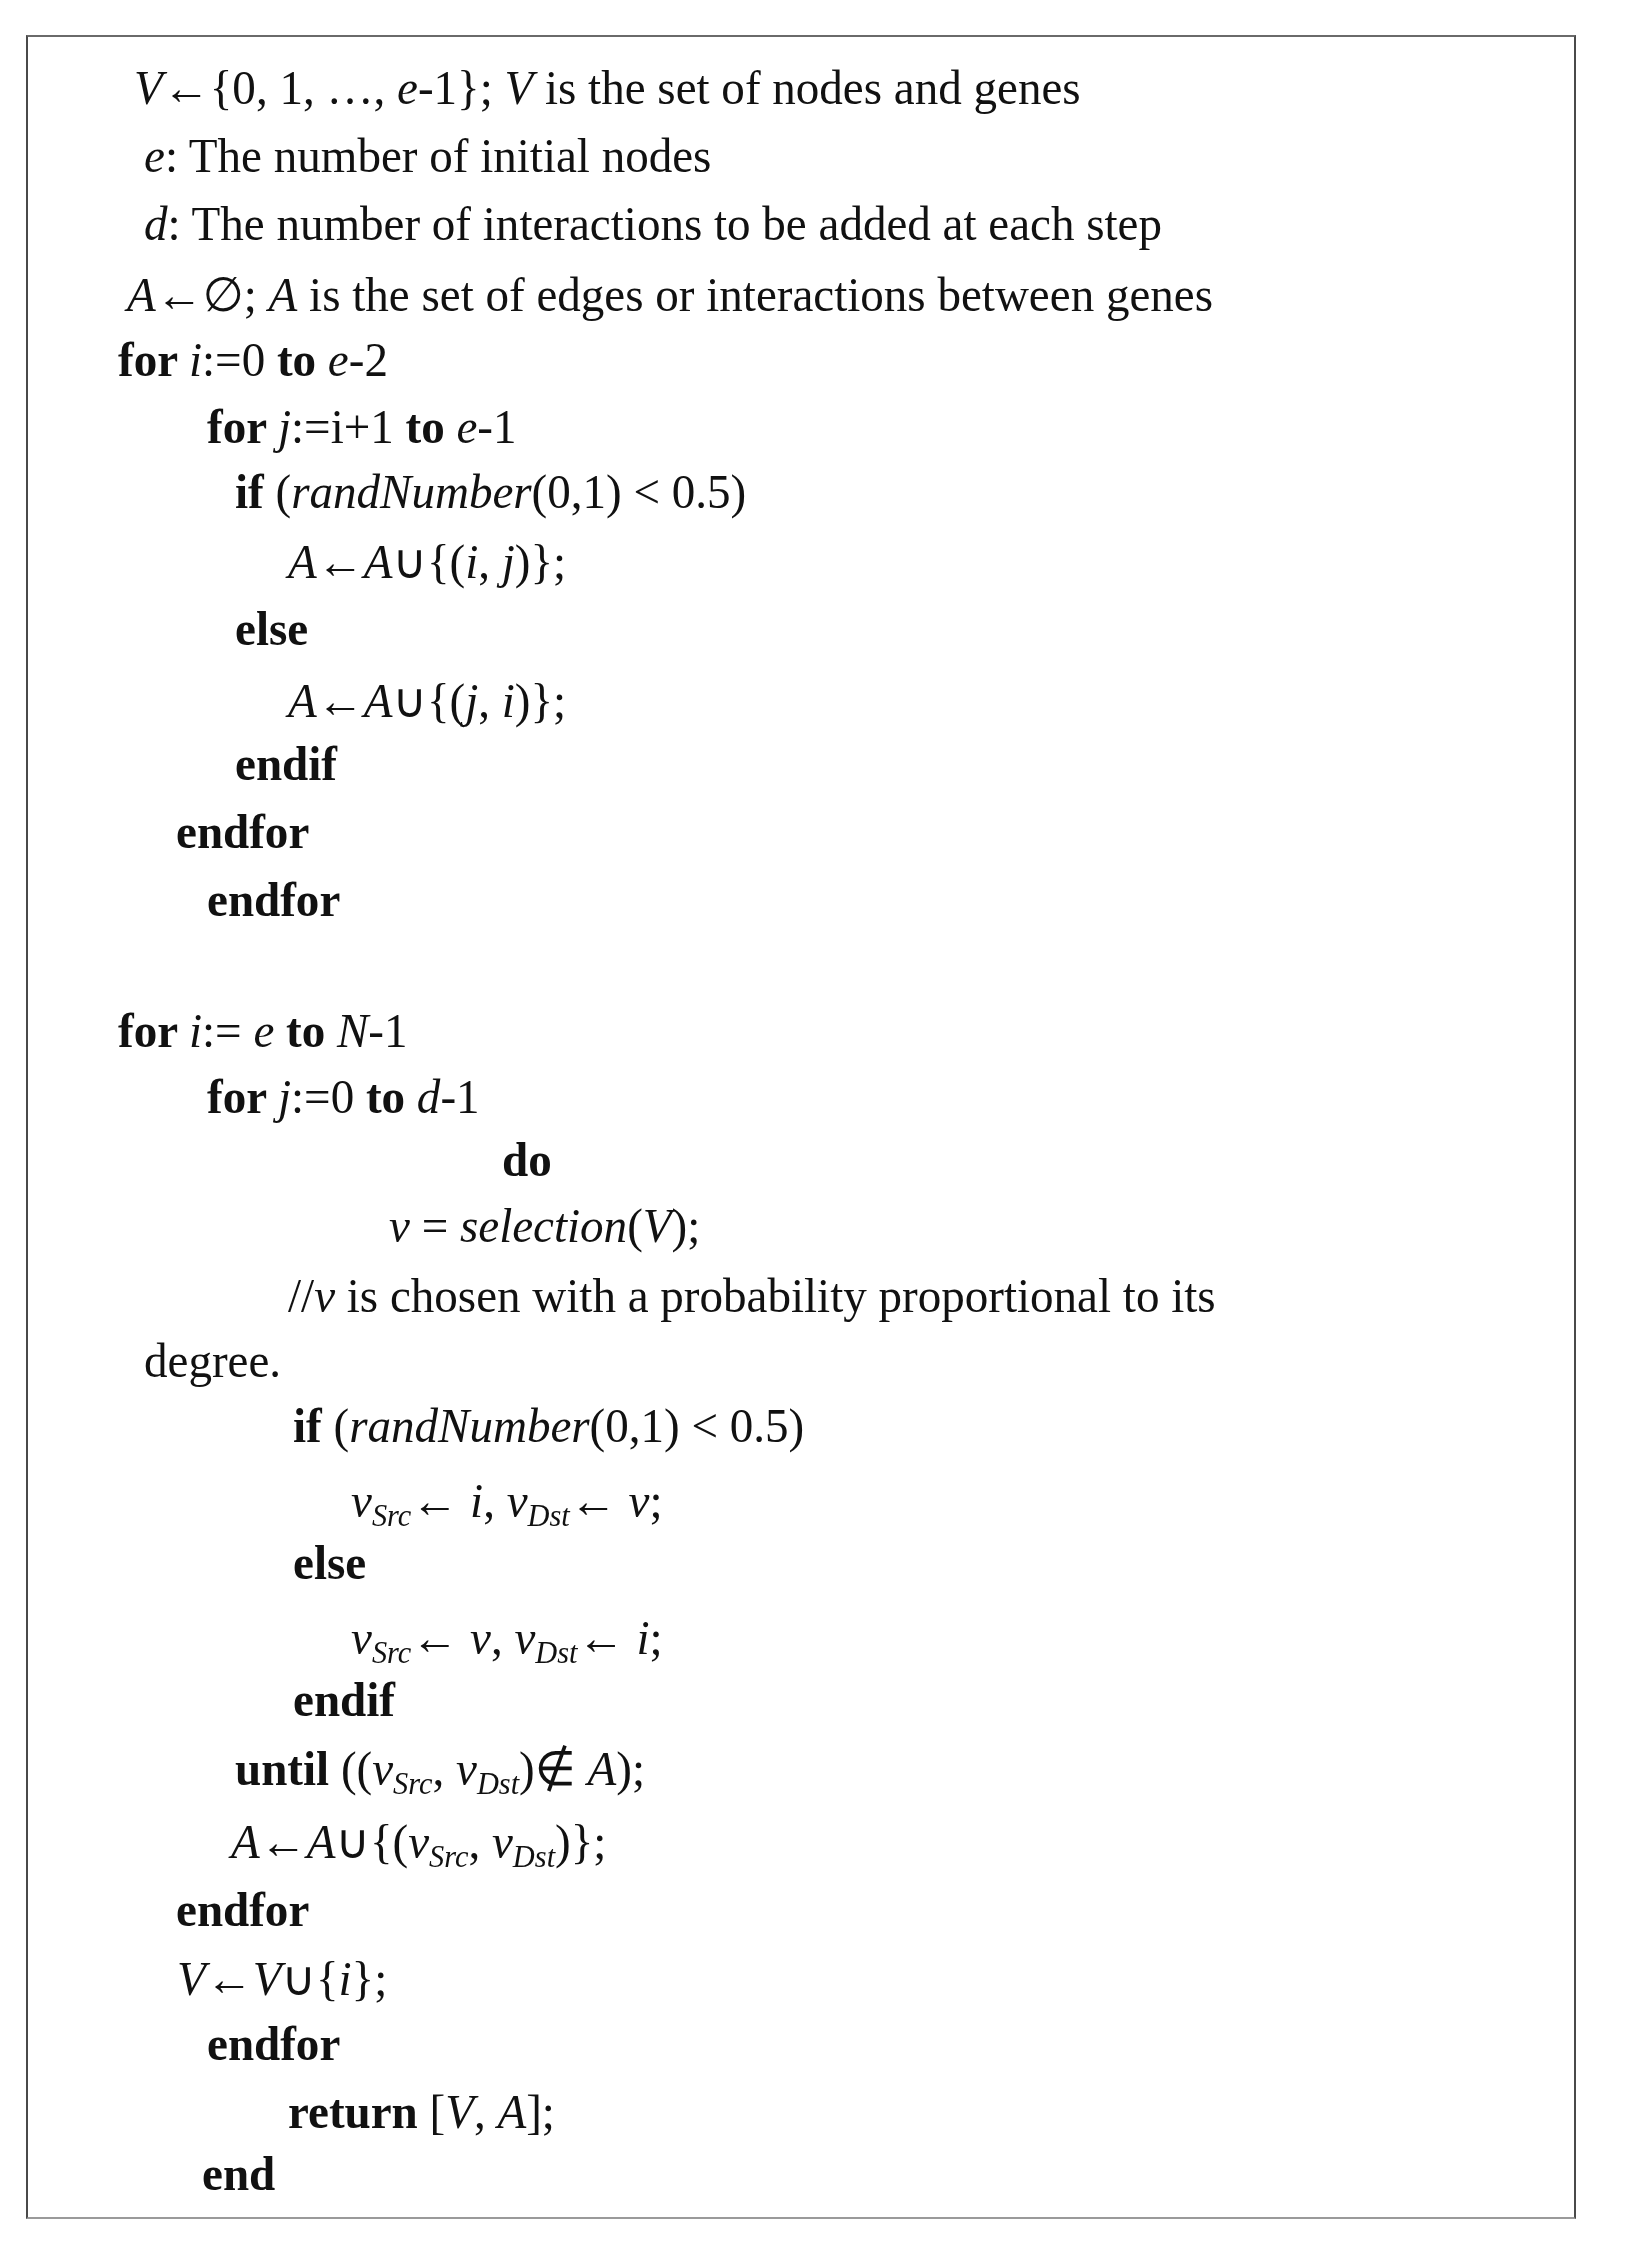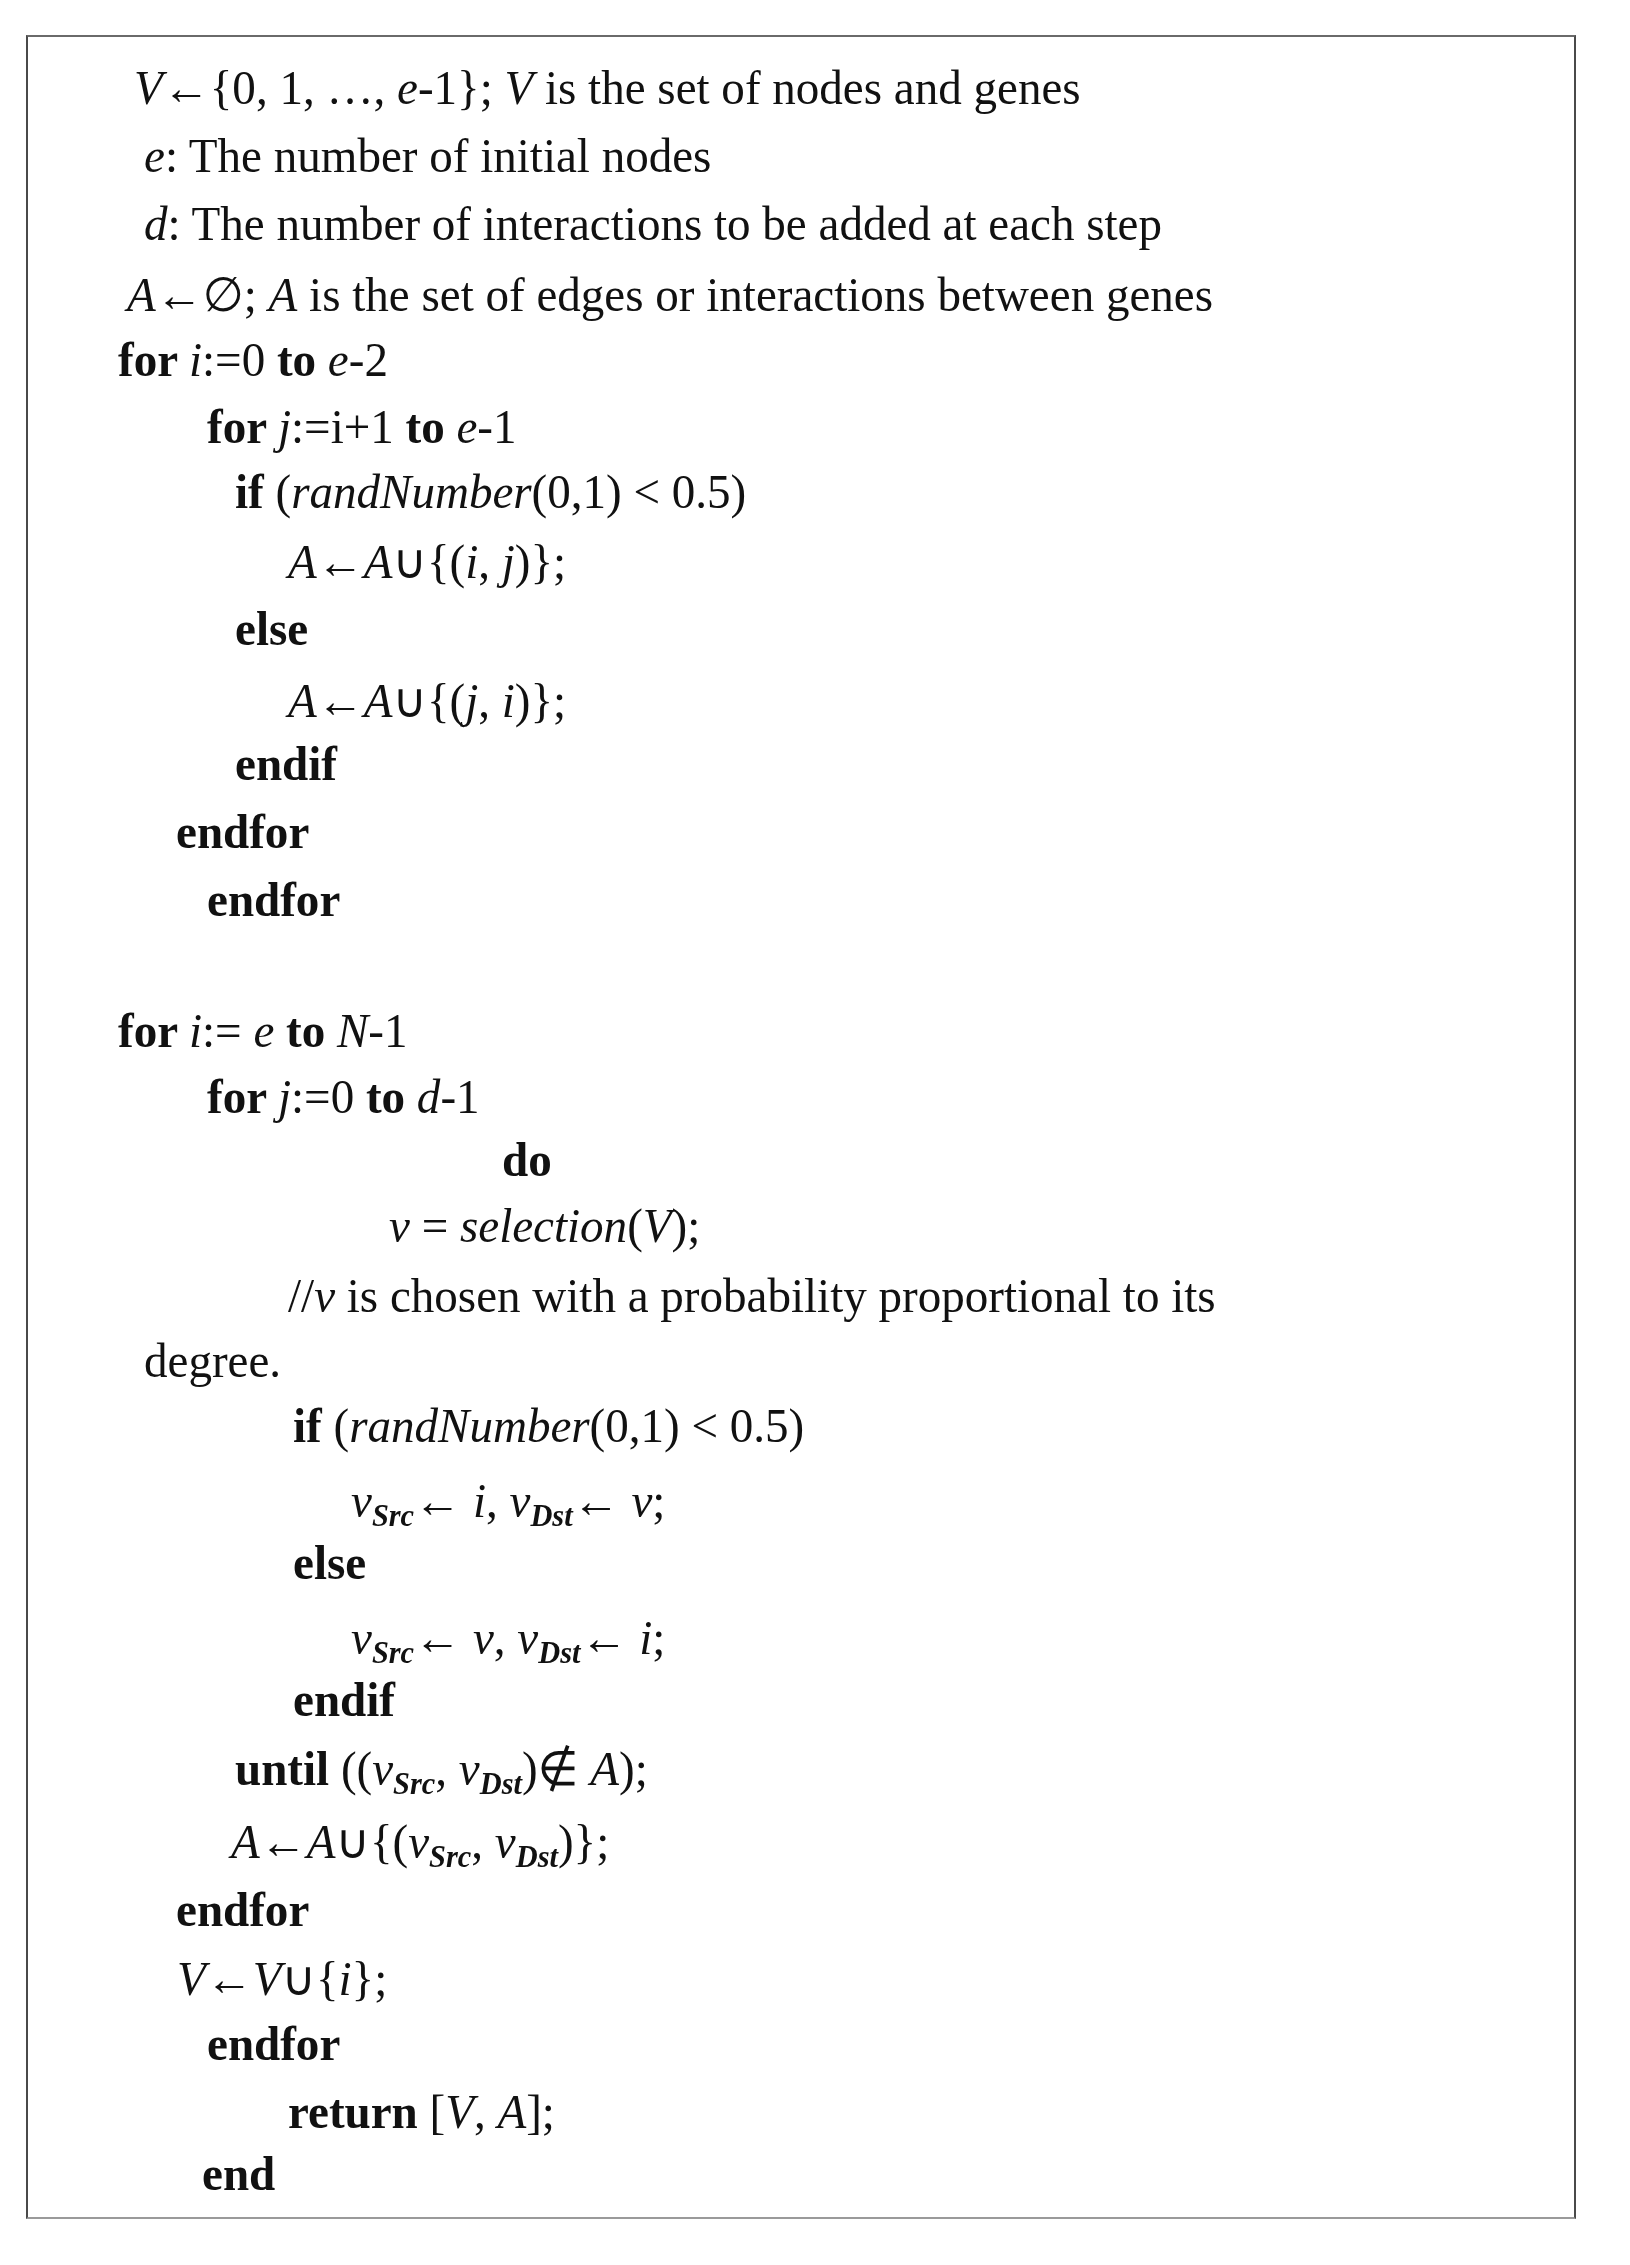--- a/index.html
+++ b/index.html
@@ -14,21 +14,21 @@
     border: 2.8px solid #4a4a4a; border-top-color: #6a6a6a; border-bottom-color: #9a9a9a;
     box-sizing: border-box; background: #fff;
   }
   .line {
     position: absolute; white-space: pre;
     font-family: "Liberation Serif", serif; font-size: 48px; line-height: 55px;
     color: #111; transform-origin: left bottom;
   }
   .b { font-weight: bold; }
   .i { font-style: italic; }
-  .sub { font-style: italic; font-size: 31px; vertical-align: -9.2px; font-weight: bold; }
+  .sub { font-style: italic; font-size: 31px; vertical-align: -9.2px; }
 </style>
 </head>
 <body>
 
 <div class="caption-remnant"></div>
 
 <div class="algo-box"></div>
 
 <div id="lines">
     <div class="line" style="left: 134px; top: 60px; transform: scaleX(0.98);"><span class="i">V</span><span>←{0, 1, …, </span><span class="i">e</span><span>-1}; </span><span class="i">V</span><span> is the set of nodes and genes</span></div>

